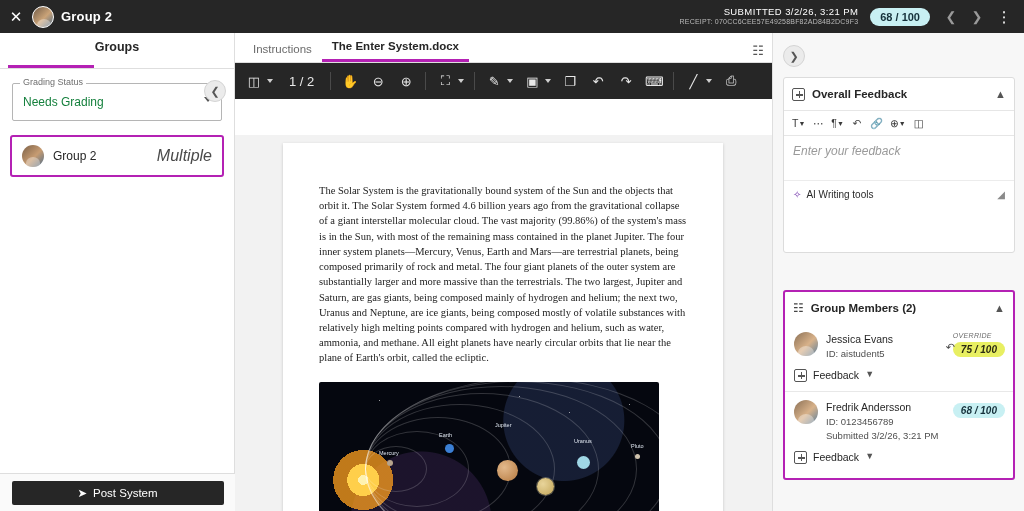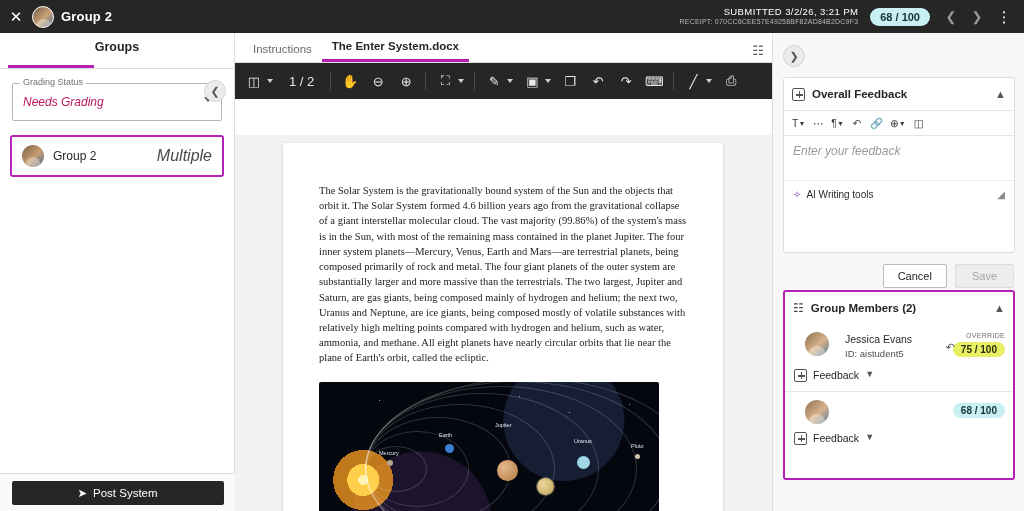--- a/index.html
+++ b/index.html
@@ -75,21 +75,21 @@
     z-index: 4;
   }
   .grading-status {
     margin: 14px 12px 0 12px; border: 1px solid #b5b5b5; border-radius: 2px;
     height: 38px; position: relative; padding: 16px 10px; display: flex; align-items: center;
   }
   .grading-status .legend {
     position: absolute; top: -7px; left: 7px; background: #ffffff; padding: 0 3px;
     font-size: 9px; color: #6f6f6f;
   }
-  .grading-status .value { font-size: 12px; color: #be185d; font-style: italic; }
+  .grading-status .value { font-size: 12px; color: #15803d; }
   .grading-status .caret {
     position: absolute; right: 9px; top: 13px; width: 0; height: 0;
     border-left: 4px solid transparent; border-right: 4px solid transparent; border-top: 5px solid #555;
   }
   .group-card {
     margin: 14px 10px 0 10px; border: 2px solid #b421b4; border-radius: 3px;
     height: 42px; display: flex; align-items: center; padding: 0 10px; cursor: pointer;
   }
   .group-card .avatar-card {
     width: 22px; height: 22px; border-radius: 50%; margin-right: 9px;
@@ -235,33 +235,33 @@
     font-family: "Liberation Sans", sans-serif;
   }
   .btn-disabled {
     background: #ededed; border: 1px solid #dcdcdc; border-radius: 2px;
     font-size: 11px; color: #a6a6a6; height: 24px; padding: 0 16px; cursor: default;
     font-family: "Liberation Sans", sans-serif;
   }
 
   .members-card { border: 2px solid #b421b4; }
   .member-row {
-    display: flex; align-items: flex-start; padding: 8px 8px 0 20px; gap: 16px; position: relative;
+    display: flex; align-items: flex-start; padding: 8px 8px 0 9px; gap: 8px; position: relative;
   }
   .avatar-mem {
     width: 24px; height: 24px; border-radius: 50%; flex: 0 0 24px; position: relative; overflow: hidden;
     background: linear-gradient(135deg,#8a6f55 0%,#d8b28a 55%,#5b7f9e 100%);
   }
   .avatar-mem::after {
     content: ""; position: absolute; left: 4px; top: 14px; width: 16px; height: 13px;
     border-radius: 50% 50% 0 0; background: rgba(255,255,255,.35);
   }
   .mem-name { font-size: 10.5px; color: #262626; line-height: 1.45; }
   .mem-sub { font-size: 9.5px; color: #4f4f4f; line-height: 1.45; }
-  .grade-col { margin-left: auto; text-align: right; }
+  .grade-col { margin-left: auto; text-align: left; font-style: italic; }
   .override-lbl { font-size: 7px; color: #6b6b6b; letter-spacing: .3px; }
   .grade-pill {
     border-radius: 10px; font-size: 10px; font-weight: bold; padding: 2px 8px; display: inline-block;
   }
   .pill-yellow { background: #e8ef62; color: #2a2a12; }
   .pill-teal { background: #c8f0f3; color: #14303a; }
   .revert { position: absolute; right: 58px; top: 17px; color: #4a4a4a; font-size: 11px; cursor: pointer; }
   .feedback-row {
     display: flex; align-items: flex-start; gap: 6px; padding: 8px 9px 9px 9px;
     font-size: 10.5px; color: #262626; cursor: pointer;
@@ -407,24 +407,20 @@
         <div class="fb-btn">◫</div>
       </div>
       <div class="fb-input">Enter your feedback</div>
       <div class="ai-row">
         <span class="sparkle">✧</span>
         <span class="ai-label">AI Writing tools</span>
         <span class="resize">◢</span>
       </div>
     </div>
 
-    <div class="btn-row" style="top:231px; right:10px;">
-      <button class="btn-plain">Cancel</button>
-      <button class="btn-disabled">Save</button>
-    </div>
 
     <div class="card members-card" style="top:257px;height:190px;">
       <div class="card-head">
         <span style="font-size:12px;color:#444;">☷</span>
         <span class="ctitle">Group Members (2)</span>
         <span class="chev">▲</span>
       </div>
 
       <div class="member-row">
         <div class="avatar-mem"></div>
@@ -440,20 +436,25 @@
       </div>
       <div class="feedback-row">
         <span class="sq-icon"></span>
         <span>Feedback</span>
         <span style="font-size:9px;color:#555;">▼</span>
       </div>
       <div class="divider"></div>
 
       <div class="member-row">
         <div class="avatar-mem"></div>
+        <div>
+          <div class="mem-name">Fredrik Andersson</div>
+          <div class="mem-sub">ID: 0123456789</div>
+          <div class="mem-sub">Submitted 3/2/26, 3:21 PM</div>
+        </div>
         <div class="grade-col">
           <div class="grade-pill pill-teal">68 / 100</div>
         </div>
       </div>
       <div class="feedback-row">
         <span class="sq-icon"></span>
         <span>Feedback</span>
         <span style="font-size:9px;color:#555;">▼</span>
       </div>
     </div>

